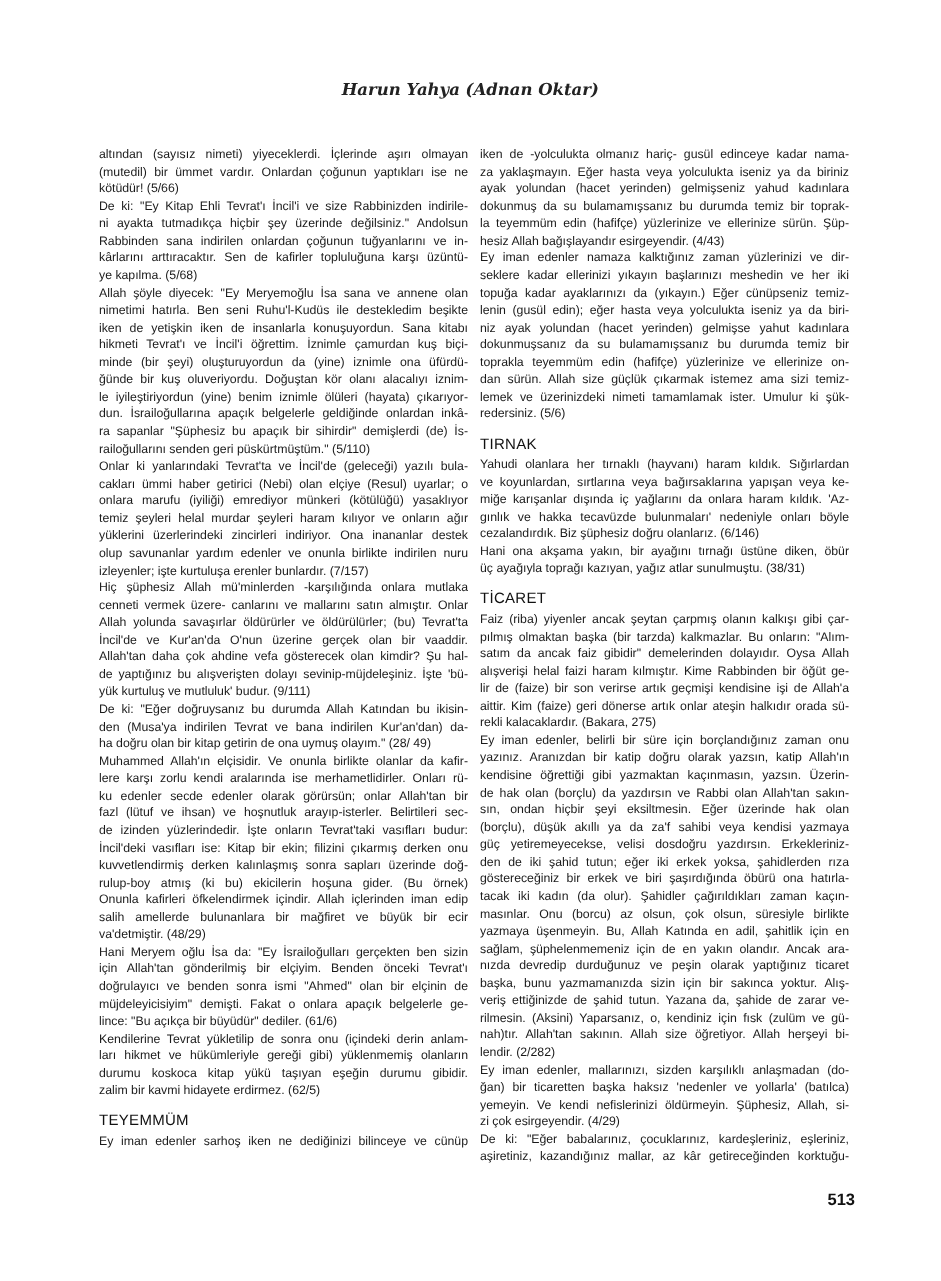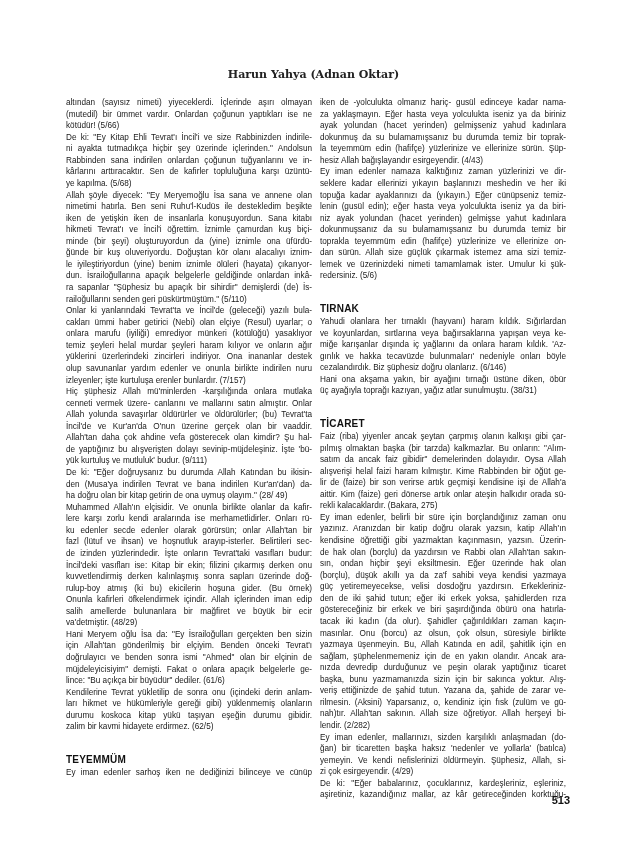--- a/index.html
+++ b/index.html
@@ -1,55 +1,55 @@
 <!DOCTYPE html>
 <html><head>
 <meta charset="utf-8">
 <style>
   html, body { margin: 0; padding: 0; background: #ffffff; }
   body { width: 627px; height: 854px; position: relative; overflow: hidden; }
   .page { position: absolute; left: 0; top: 0; width: 627px; height: 854px; background: #fff; }
   .running-head {
-    position: absolute; top: 68px; left: 0; width: 627px; text-align: center;
-    font-family: "DejaVu Serif", serif; font-weight: bold;
+    position: absolute; top: 53px; left: 0; width: 627px; text-align: center;
+    font-family: "DejaVu Serif", serif; font-style: italic; font-weight: bold;
     font-size: 11px; color: #222;
   }
   .col {
     position: absolute; top: 97px; width: 246px;
     font-family: "Liberation Sans", sans-serif; font-size: 8.2px; color: #1a1a1a;
   }
   .col.left { left: 66px; }
   .col.right { left: 320px; }
   .line {
     display: block; height: 11.57px; line-height: 11.57px; white-space: nowrap;
     text-align: justify; text-align-last: justify; overflow: hidden;
   }
   .line.last { text-align-last: left; }
   .heading {
-    font-family: "Liberation Sans", sans-serif; font-weight: bold; font-size: 10px;
-    color: #111; height: 14px; line-height: 14px; margin-top: 20px; letter-spacing: 0.2px;
+    font-family: "Liberation Sans", sans-serif; font-weight: normal; font-size: 10px;
+    color: #111; height: 14px; line-height: 14px; margin-top: 8px; letter-spacing: 0.2px;
   }
   .page-number {
     position: absolute; top: 794px; left: 540px; width: 30px; text-align: right;
     font-family: "Liberation Sans", sans-serif; font-weight: bold; font-size: 11px; color: #111;
   }
 </style>
 </head>
 <body>
 
 <div class="page">
   <div class="running-head">Harun Yahya (Adnan Oktar)</div>
 
   <div class="col left">
     <div id="left-lines">
         <span class="line">altından (sayısız nimeti) yiyeceklerdi. İçlerinde aşırı olmayan</span>
         <span class="line">(mutedil) bir ümmet vardır. Onlardan çoğunun yaptıkları ise ne</span>
         <span class="line last">kötüdür! (5/66)</span>
         <span class="line">De ki: "Ey Kitap Ehli Tevrat'ı İncil'i ve size Rabbinizden indirile-</span>
-        <span class="line">ni ayakta tutmadıkça hiçbir şey üzerinde içlerinden." Andolsun</span>
+        <span class="line">ni ayakta tutmadıkça hiçbir şey üzerinde değilsiniz." Andolsun</span>
         <span class="line">Rabbinden sana indirilen onlardan çoğunun tuğyanlarını ve in-</span>
         <span class="line">kârlarını arttıracaktır. Sen de kafirler topluluğuna karşı üzüntü-</span>
         <span class="line last">ye kapılma. (5/68)</span>
         <span class="line">Allah şöyle diyecek: "Ey Meryemoğlu İsa sana ve annene olan</span>
         <span class="line">nimetimi hatırla. Ben seni Ruhu'l-Kudüs ile destekledim beşikte</span>
         <span class="line">iken de yetişkin iken de insanlarla konuşuyordun. Sana kitabı</span>
         <span class="line">hikmeti Tevrat'ı ve İncil'i öğrettim. İznimle çamurdan kuş biçi-</span>
         <span class="line">minde (bir şeyi) oluşturuyordun da (yine) iznimle ona üfürdü-</span>
         <span class="line">ğünde bir kuş oluveriyordu. Doğuştan kör olanı alacalıyı iznim-</span>
         <span class="line">le iyileştiriyordun (yine) benim iznimle ölüleri (hayata) çıkarıyor-</span>

